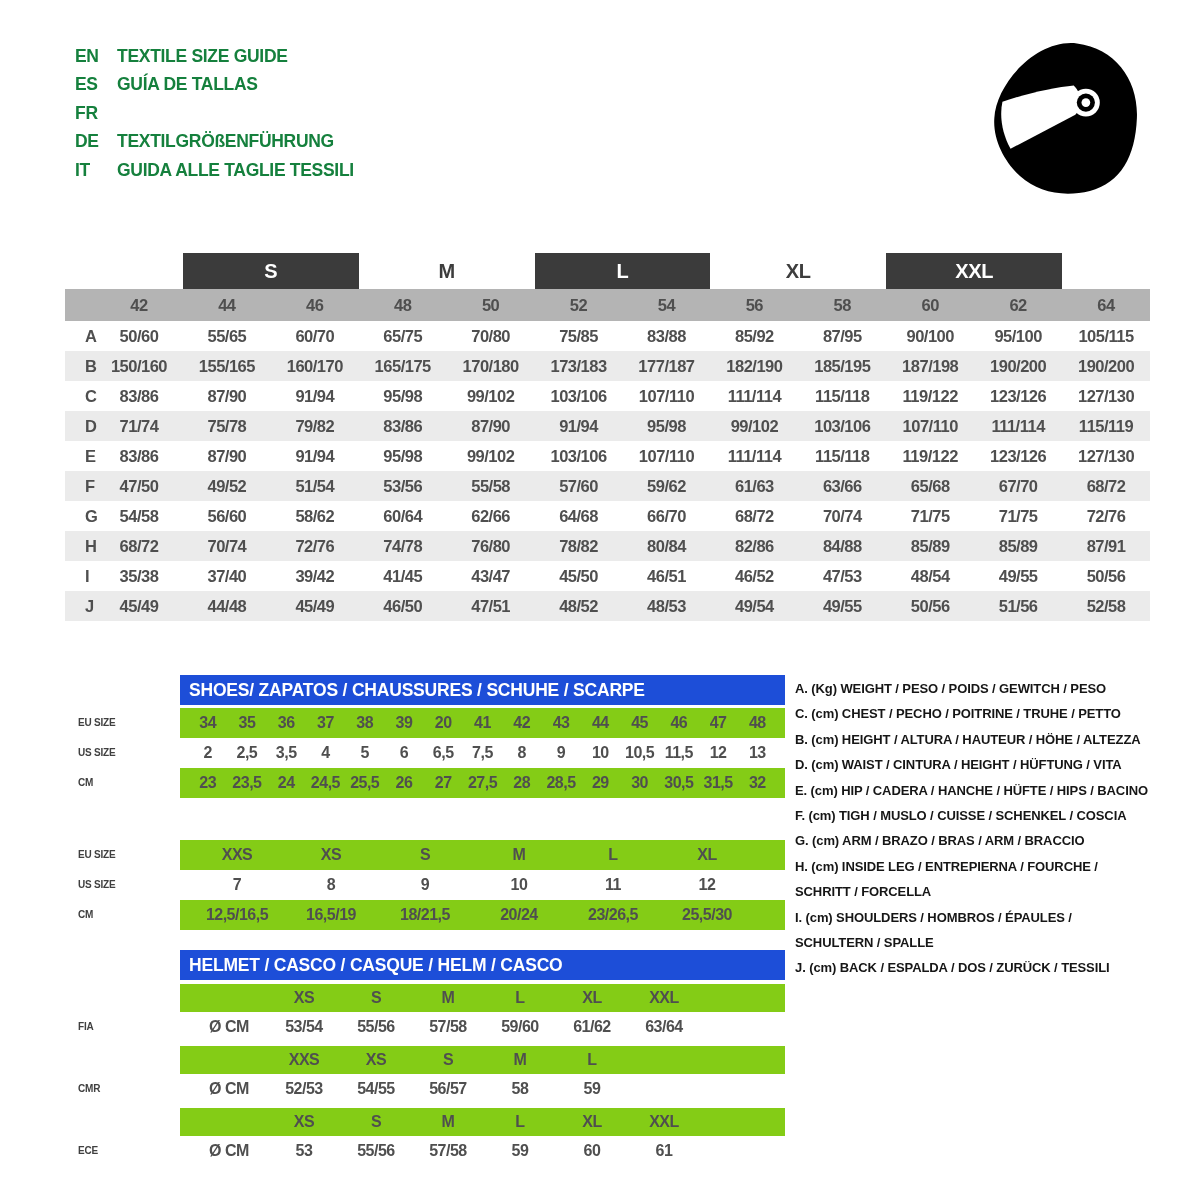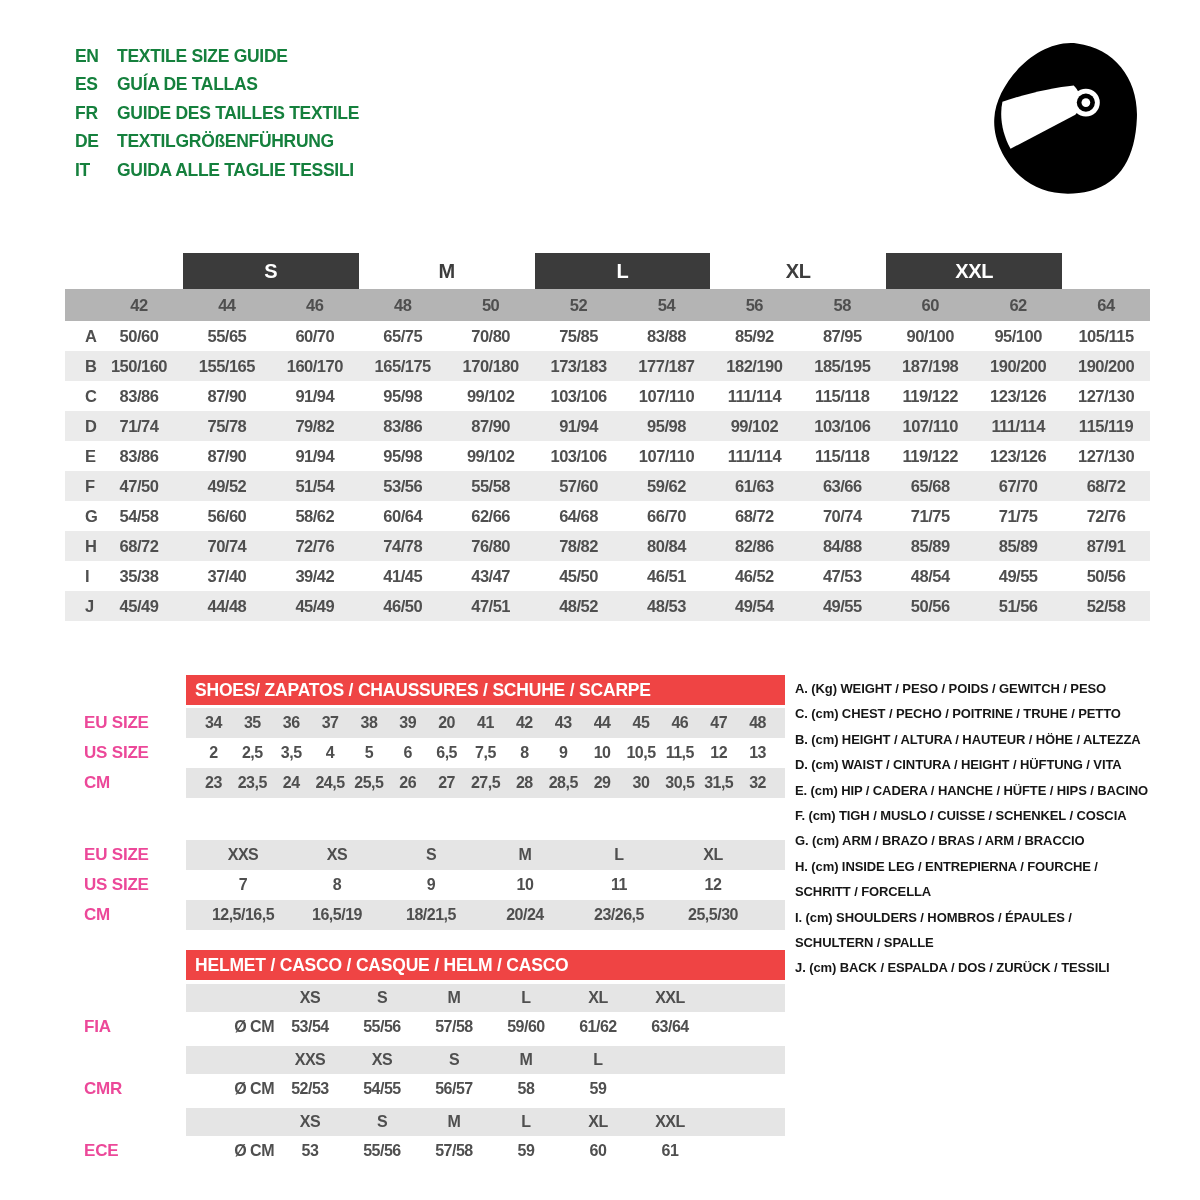--- a/index.html
+++ b/index.html
@@ -24,56 +24,55 @@
   .num-band{height:32px;background:#b4b4b4;}
   .num-band .cell{line-height:32px;}
   .mrow{height:30px;}
   .mrow.alt{background:#ebebeb;}
   .cell{text-align:center;font-weight:bold;font-size:16.5px;color:#4f4f4f;
         letter-spacing:-0.5px;line-height:30px;white-space:nowrap;}
   .letter-cell{text-align:left;padding-left:20px;}
   
   .sub-table{position:absolute;left:78px;width:707px;}
   .sub-row{display:flex;height:30px;}
-  .row-label{width:102px;flex:0 0 102px;font-weight:bold;font-size:17px;color:#ec4899;
-             line-height:30px;letter-spacing:-0.2px;margin-left:6px;}
-  .title-bar{flex:1;background:#ef4444;color:#ffffff;font-weight:bold;font-size:17.5px;
+  .row-label{width:102px;flex:0 0 102px;font-weight:bold;font-size:10px;color:#404040;
+             line-height:30px;letter-spacing:-0.2px;}
+  .title-bar{flex:1;background:#1d4ed8;color:#ffffff;font-weight:bold;font-size:17.5px;
              line-height:30px;padding-left:9px;letter-spacing:-0.2px;white-space:nowrap;}
   .banded{flex:1;display:grid;}
-  .banded.shaded{background:#e5e5e5;}
+  .banded.shaded{background:#84cc16;}
   .shoes-grid{grid-template-columns:repeat(15,1fr);padding:0 8px;}
   .gloves-grid{grid-template-columns:repeat(6,94px);padding-left:10px;}
   .helmet-grid{grid-template-columns:78px repeat(6,72px);padding-left:10px;}
   .scell{text-align:center;font-weight:bold;font-size:16px;color:#4f4f4f;
          letter-spacing:-0.5px;line-height:30px;white-space:nowrap;}
   .band28 .scell{line-height:28px;}
   .band28{height:28px;margin-top:4px;}
   .hrow{height:30px;}
-  .unit-cell{text-align:right;}
+  .unit-cell{text-align:center;}
   .gap3{height:3px;}
   
   .legend{position:absolute;left:795px;top:676px;width:398px;}
   .legend-line{font-weight:bold;font-size:13px;color:#161616;line-height:25.4px;
                letter-spacing:-0.1px;white-space:nowrap;}
 </style>
 </head>
 <body>
 
 <div class="lang-block" id="language-list">
     <div class="lang-row">
       <span class="lang-code">EN</span>
       <span class="lang-label">TEXTILE SIZE GUIDE</span>
     </div>
     <div class="lang-row">
       <span class="lang-code">ES</span>
       <span class="lang-label">GUÍA DE TALLAS</span>
     </div>
     <div class="lang-row">
       <span class="lang-code">FR</span>
-      <span class="lang-label">GUIDE DES TAILLES TEXTILE</span>
     </div>
     <div class="lang-row">
       <span class="lang-code">DE</span>
       <span class="lang-label">TEXTILGRÖßENFÜHRUNG</span>
     </div>
     <div class="lang-row">
       <span class="lang-code">IT</span>
       <span class="lang-label">GUIDA ALLE TAGLIE TESSILI</span>
     </div>
   </div>

